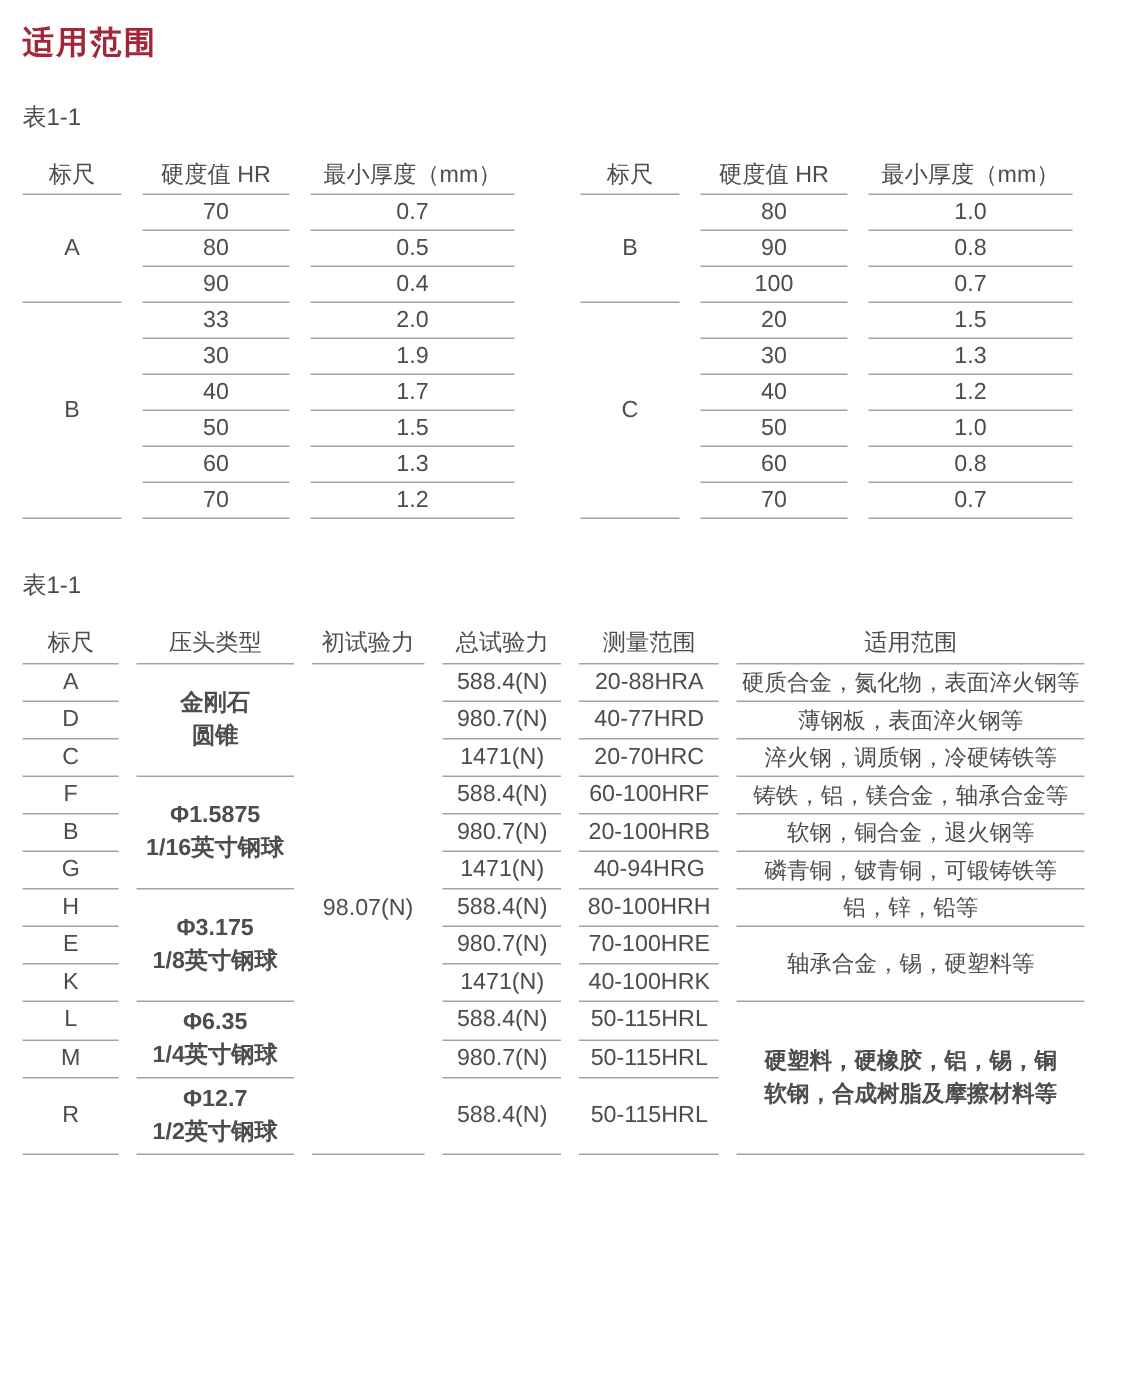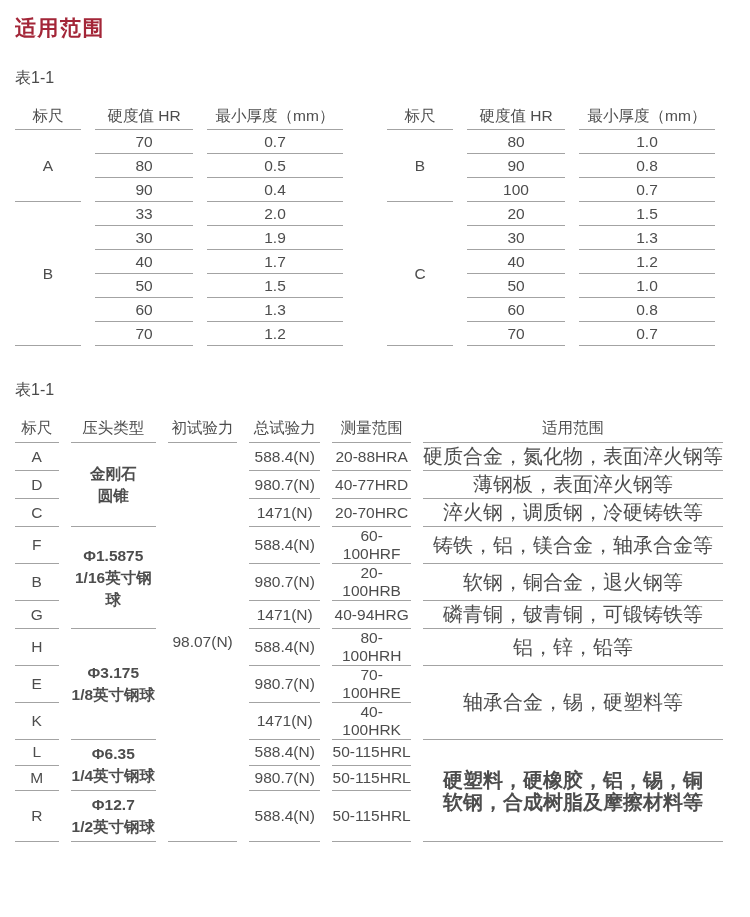--- a/index.html
+++ b/index.html
@@ -61,21 +61,21 @@
 
   .t2 { border-spacing: 12px 0; margin-left: -12px; }
   .t2 th { height: 28px; }
   .t2 td { height: 25px; }
   .t2 .col-scale { width: 66px; }
   .t2 .col-indenter { width: 106px; margin-top: 12px; }
   .t2 .col-initforce { width: 76px; }
   .t2 .col-totforce { width: 80px; }
   .t2 .col-range { width: 94px; }
   .t2 .col-app { width: 232px; }
-  .t2 td.app { font-size: 20px; }
+  .t2 td.app { font-size: 15px; }
 
   .multiline { white-space: pre-line; line-height: 22px; padding: 3px 0; font-weight: bold; }
   .nowrap { white-space: nowrap; }
   .tall td { height: 50px; }
 </style>
 </head>
 <body>
 
 <div class="page">
 

